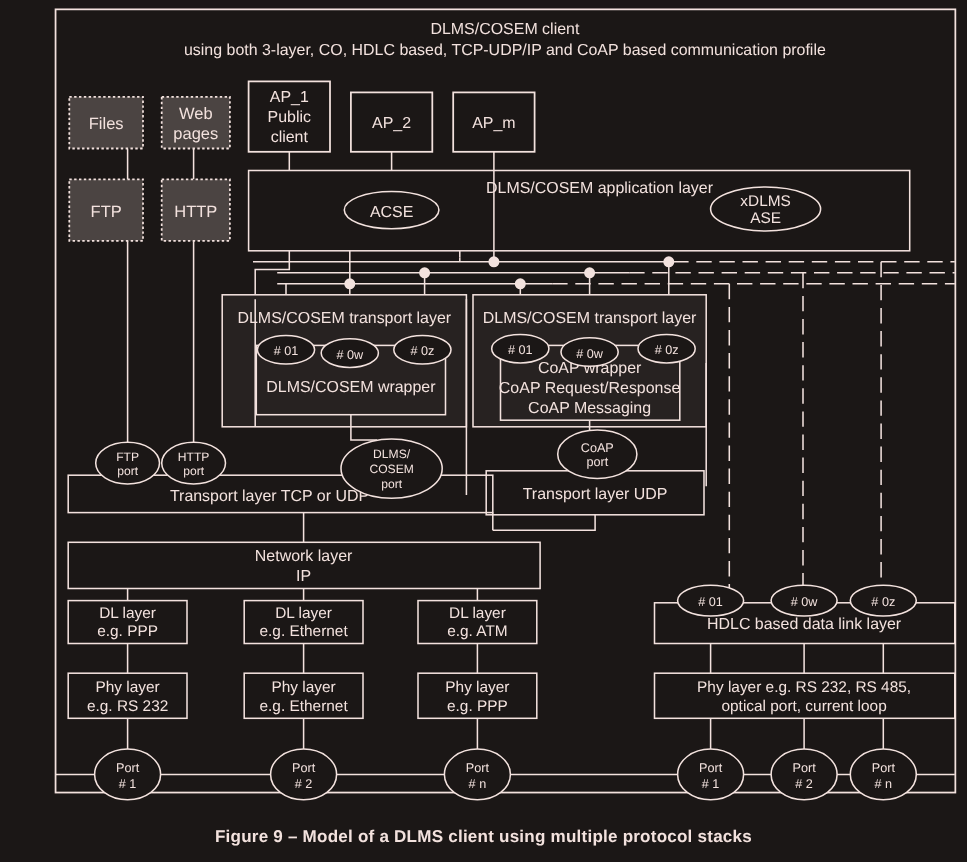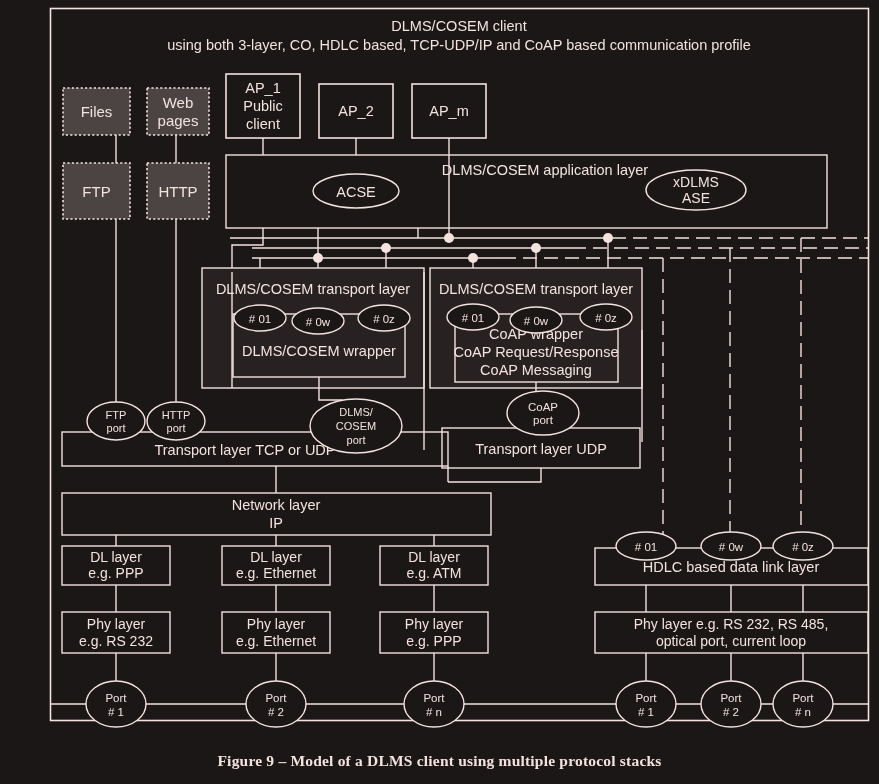--- a/index.html
+++ b/index.html
@@ -1,21 +1,21 @@
 <!DOCTYPE html>
 <html><head>
 <meta charset="utf-8">
 <style>
   html,body{margin:0;padding:0;background:#1b1716;}
   body{width:879px;height:784px;position:relative;overflow:hidden;
        font-family:"Liberation Sans","DejaVu Sans",sans-serif;color:#f3e2de;}
   #stage{position:absolute;left:12px;top:0;width:879px;height:584px;}
   svg{position:absolute;left:0;top:0;width:879px;height:784px;}
   .cap{position:absolute;left:0;top:752px;width:879px;text-align:center;
-       font-size:15.5px;font-weight:bold;color:#f3e2de;letter-spacing:.2px;font-family:Liberation Serif, serif;}
+       font-size:15.5px;font-weight:bold;color:#f3e2de;letter-spacing:.2px;}
   text{fill:#f3e2de;font-family:"Liberation Sans","DejaVu Sans",sans-serif;}
 </style>
 </head>
 <body>
 
 <div id="stage">
 <svg viewBox="0 0 879 784">
 
   <rect x="38.5" y="8.5" width="818" height="712" fill="none" stroke="#f3e2de" stroke-width="1.6"></rect>
 

